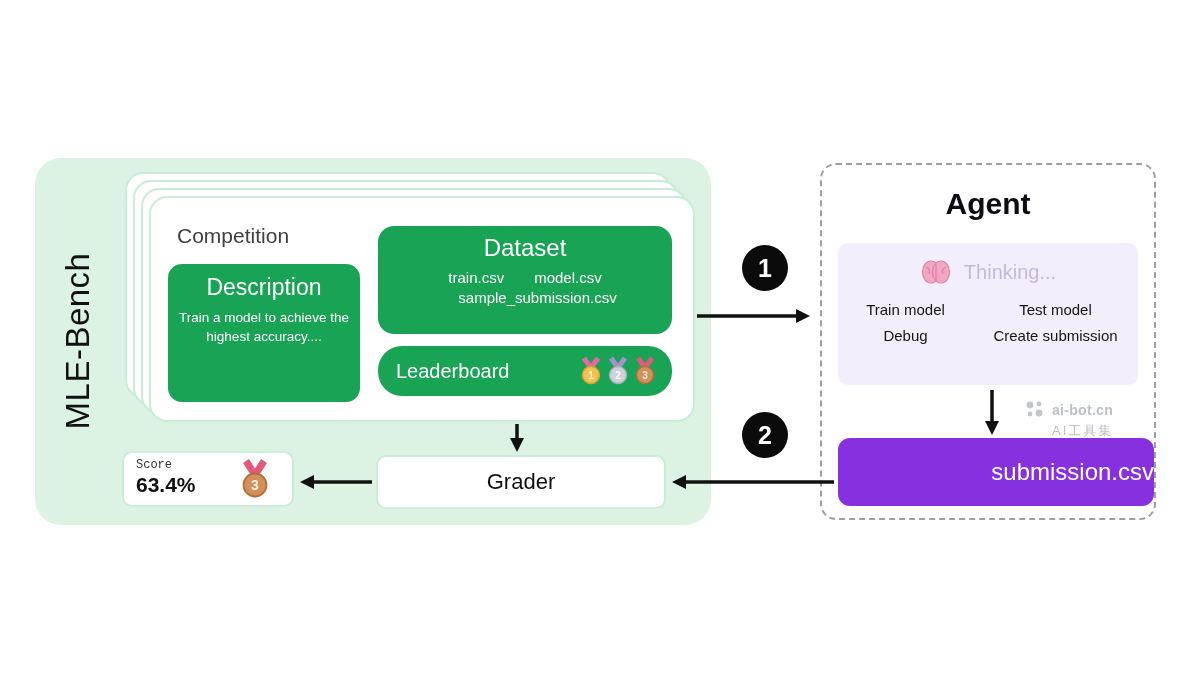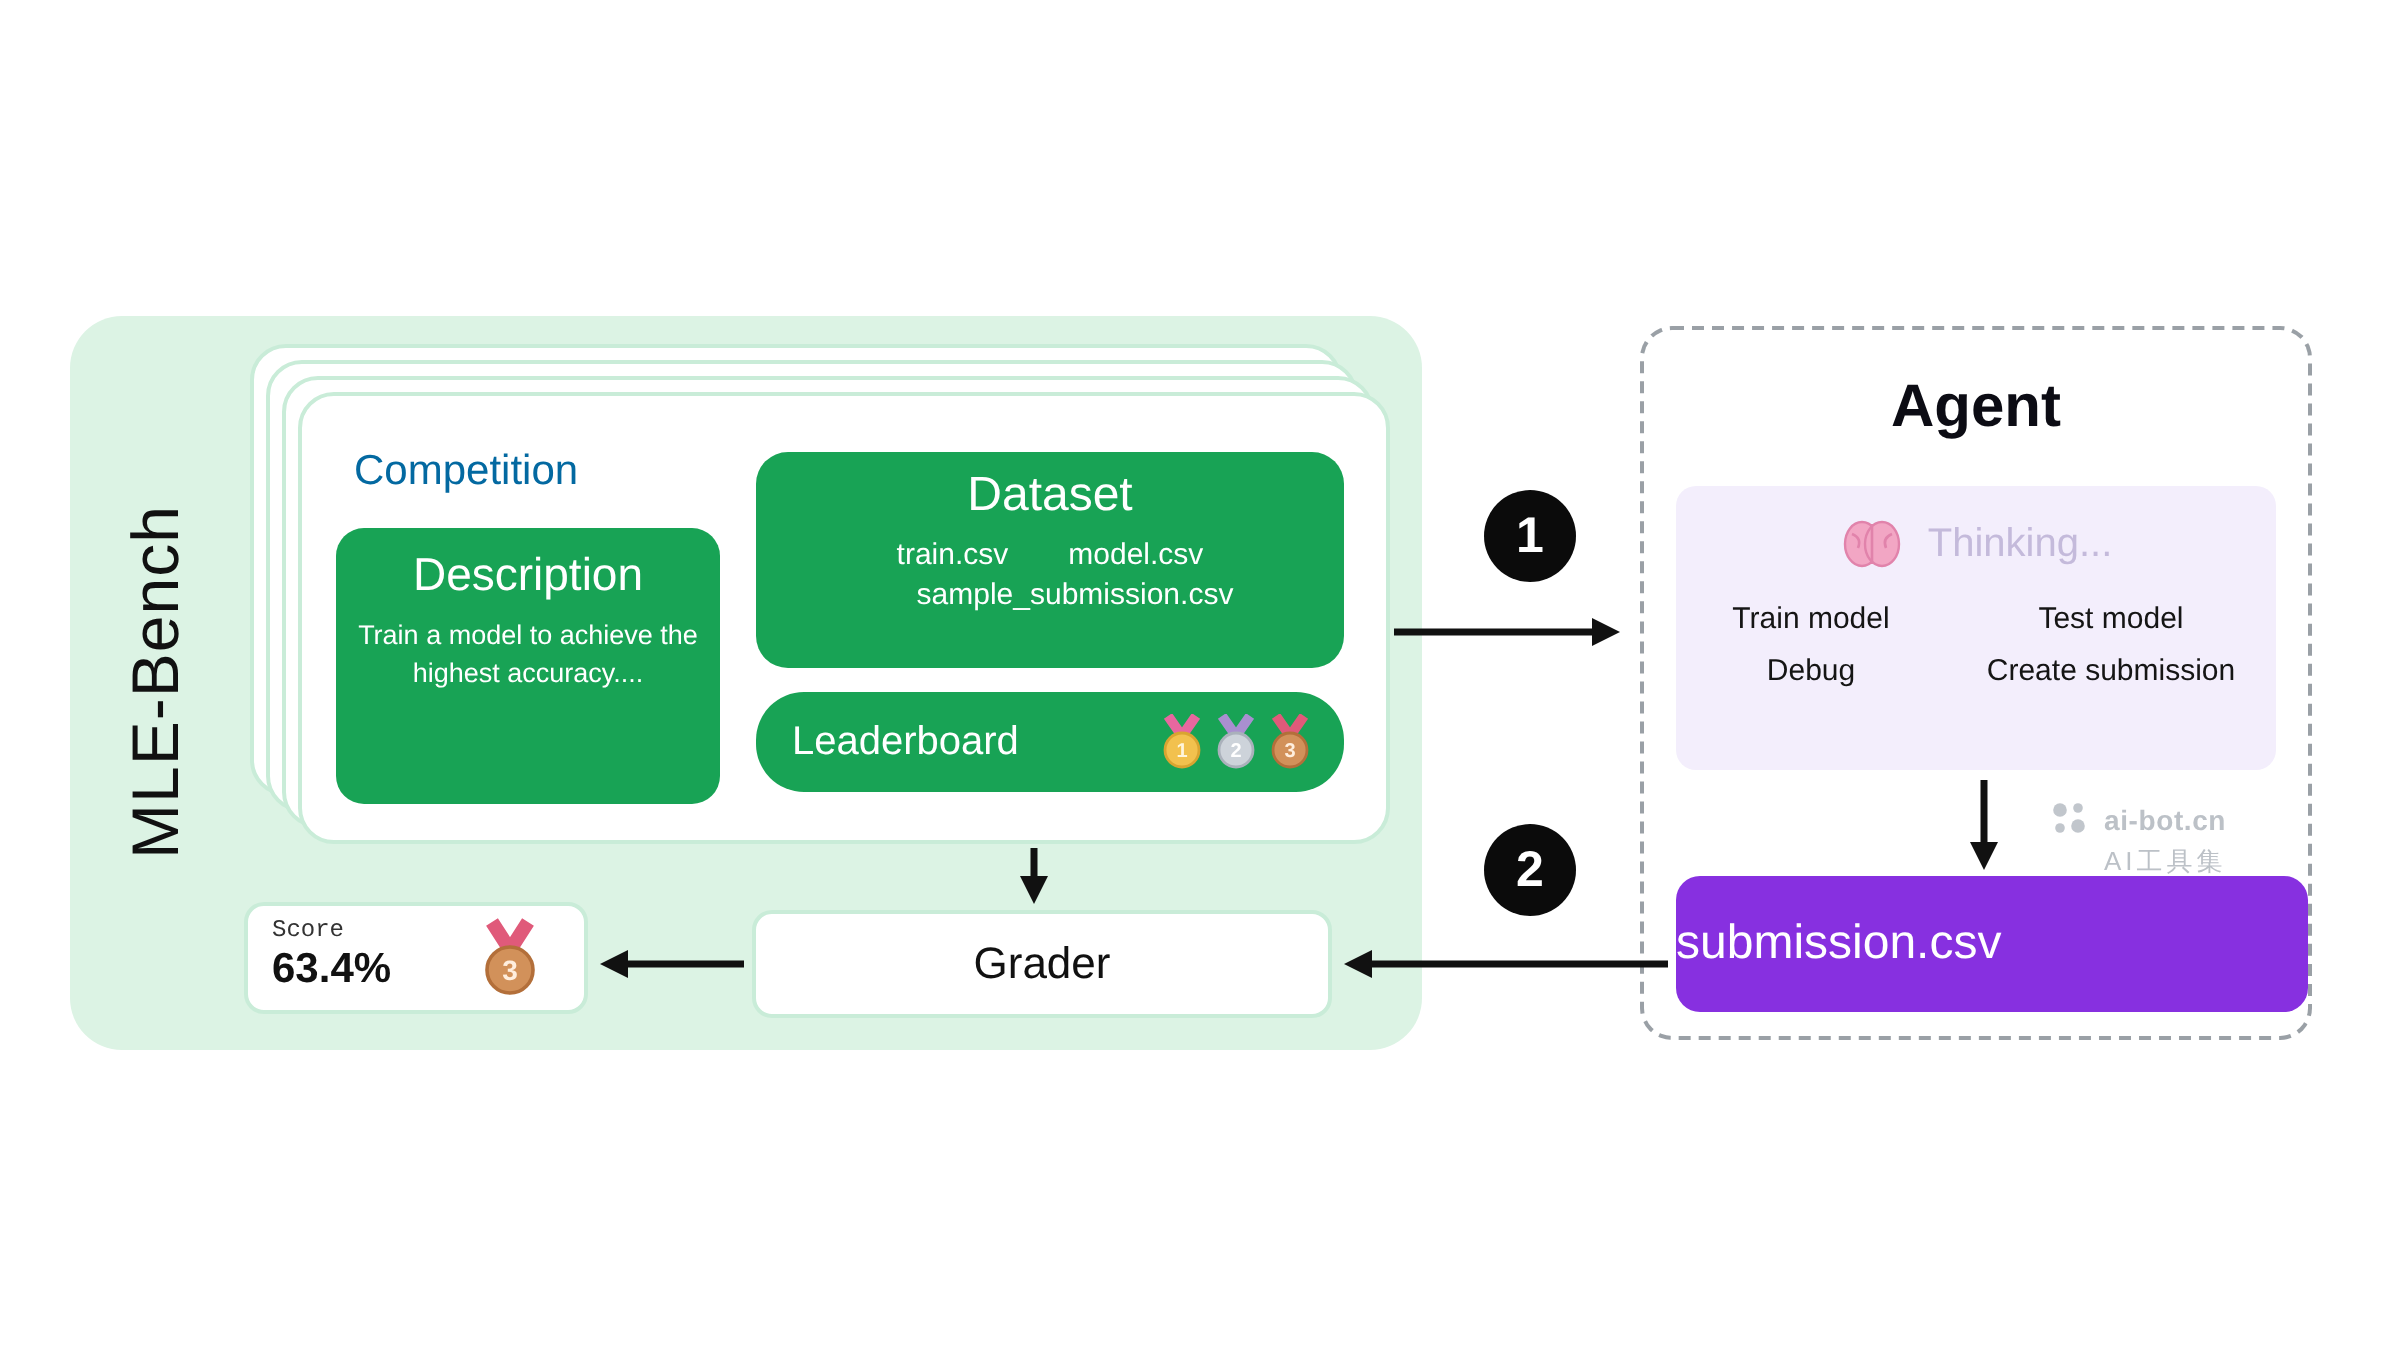--- a/index.html
+++ b/index.html
@@ -14,21 +14,21 @@
 
   
   .card-back { position:absolute; width:546px; height:226px; background:#ffffff;
                border:2px solid #c9ecd8; border-radius:18px; }
   .cb1 { left:141px; top:188px; }
   .cb2 { left:133px; top:180px; }
   .cb3 { left:125px; top:172px; }
   .card-main { position:absolute; left:149px; top:196px; width:546px; height:226px;
                background:#ffffff; border:2px solid #c9ecd8; border-radius:18px; z-index:2; }
 
-  .competition-title { position:absolute; left:26px; top:26px; font-size:21px; color:#0369a1; }
+  .competition-title { position:absolute; left:26px; top:26px; font-size:21px; color:#404040; }
 
   .desc-box { position:absolute; left:17px; top:66px; width:192px; height:138px;
               background:#18a355; border-radius:14px; color:#fff; text-align:center; padding:10px 10px 0; }
   .desc-title { font-size:23px; font-weight:500; margin-bottom:8px; }
   .desc-body { font-size:13.5px; line-height:1.4; }
 
   .dataset-box { position:absolute; left:227px; top:28px; width:294px; height:108px;
                  background:#18a355; border-radius:16px; color:#fff; text-align:center; padding-top:8px; }
   .dataset-title { font-size:24px; font-weight:500; }
   .dataset-files-row { display:flex; justify-content:center; gap:30px; font-size:15px; margin-top:7px;align-items:center; }
@@ -58,21 +58,21 @@
 
   .thinking-box { position:absolute; left:838px; top:243px; width:300px; height:142px;
                   background:#f3eefc; border-radius:10px; }
   .thinking-row { display:flex; align-items:center; justify-content:center; gap:12px; padding-top:16px; }
   .thinking-label { font-size:20px; color:#c4badb; font-weight:500; }
   .actions { display:grid; grid-template-columns:135px 165px; row-gap:9px; margin-top:16px; }
   .actions span { text-align:center; font-size:15px; color:#151515; }
 
   .submission-box { position:absolute; left:838px; top:438px; width:316px; height:68px;
                     background:#8730e0; border-radius:12px; display:flex; align-items:center;
-                    justify-content:flex-start; color:#fff; font-size:24px; font-weight:500; }
+                    justify-content:flex-end; color:#fff; font-size:24px; font-weight:500; }
 
   
   .step-badge { position:absolute; width:46px; height:46px; border-radius:50%; background:#0b0b0b;
                 color:#fff; font-size:25px; font-weight:700; display:flex; align-items:center;
                 justify-content:center; z-index:6; }
   .b1 { left:742px; top:245px; }
   .b2 { left:742px; top:412px; }
 
   .arrow-layer { position:absolute; left:0; top:0; width:1200px; height:675px; z-index:5; pointer-events:none; }
 

